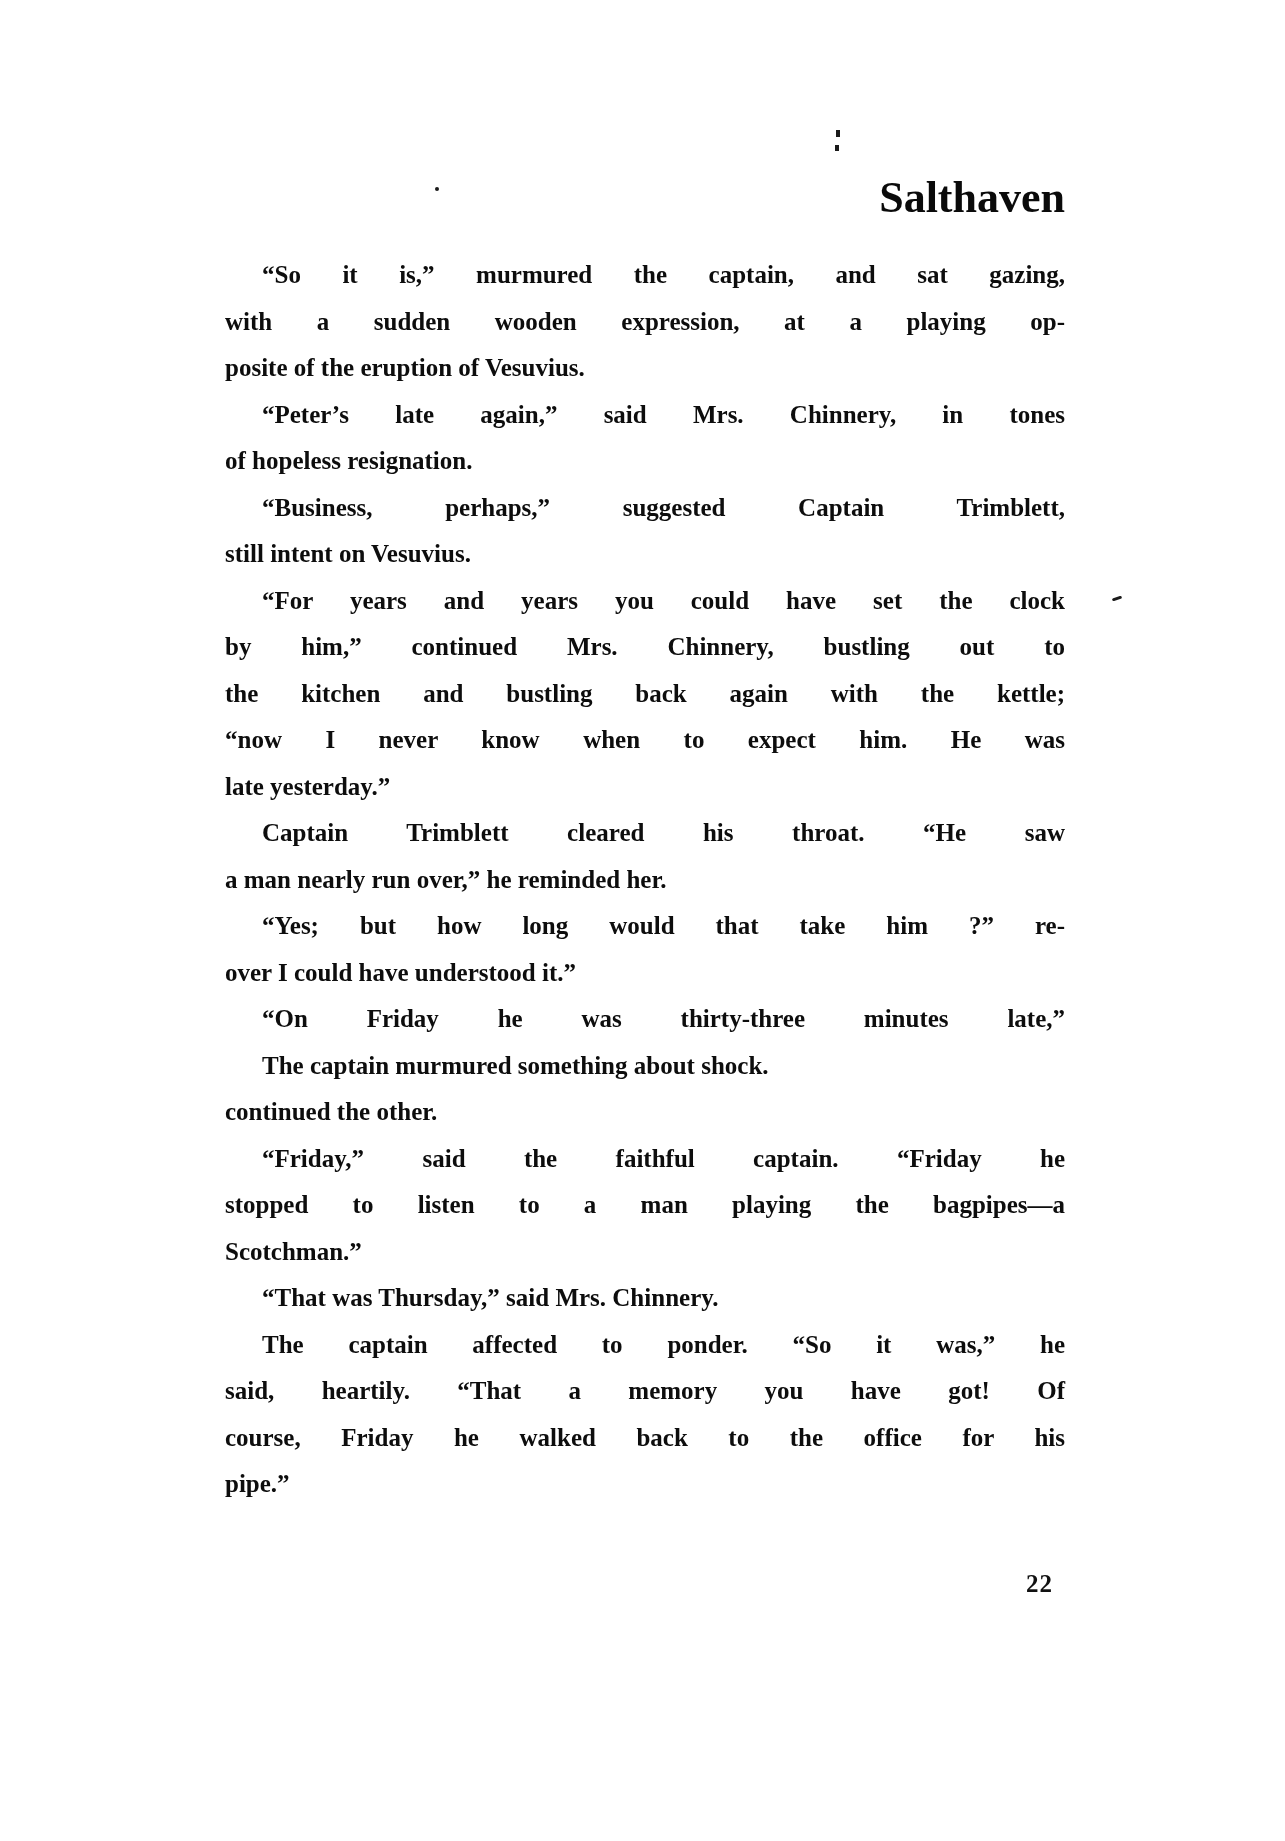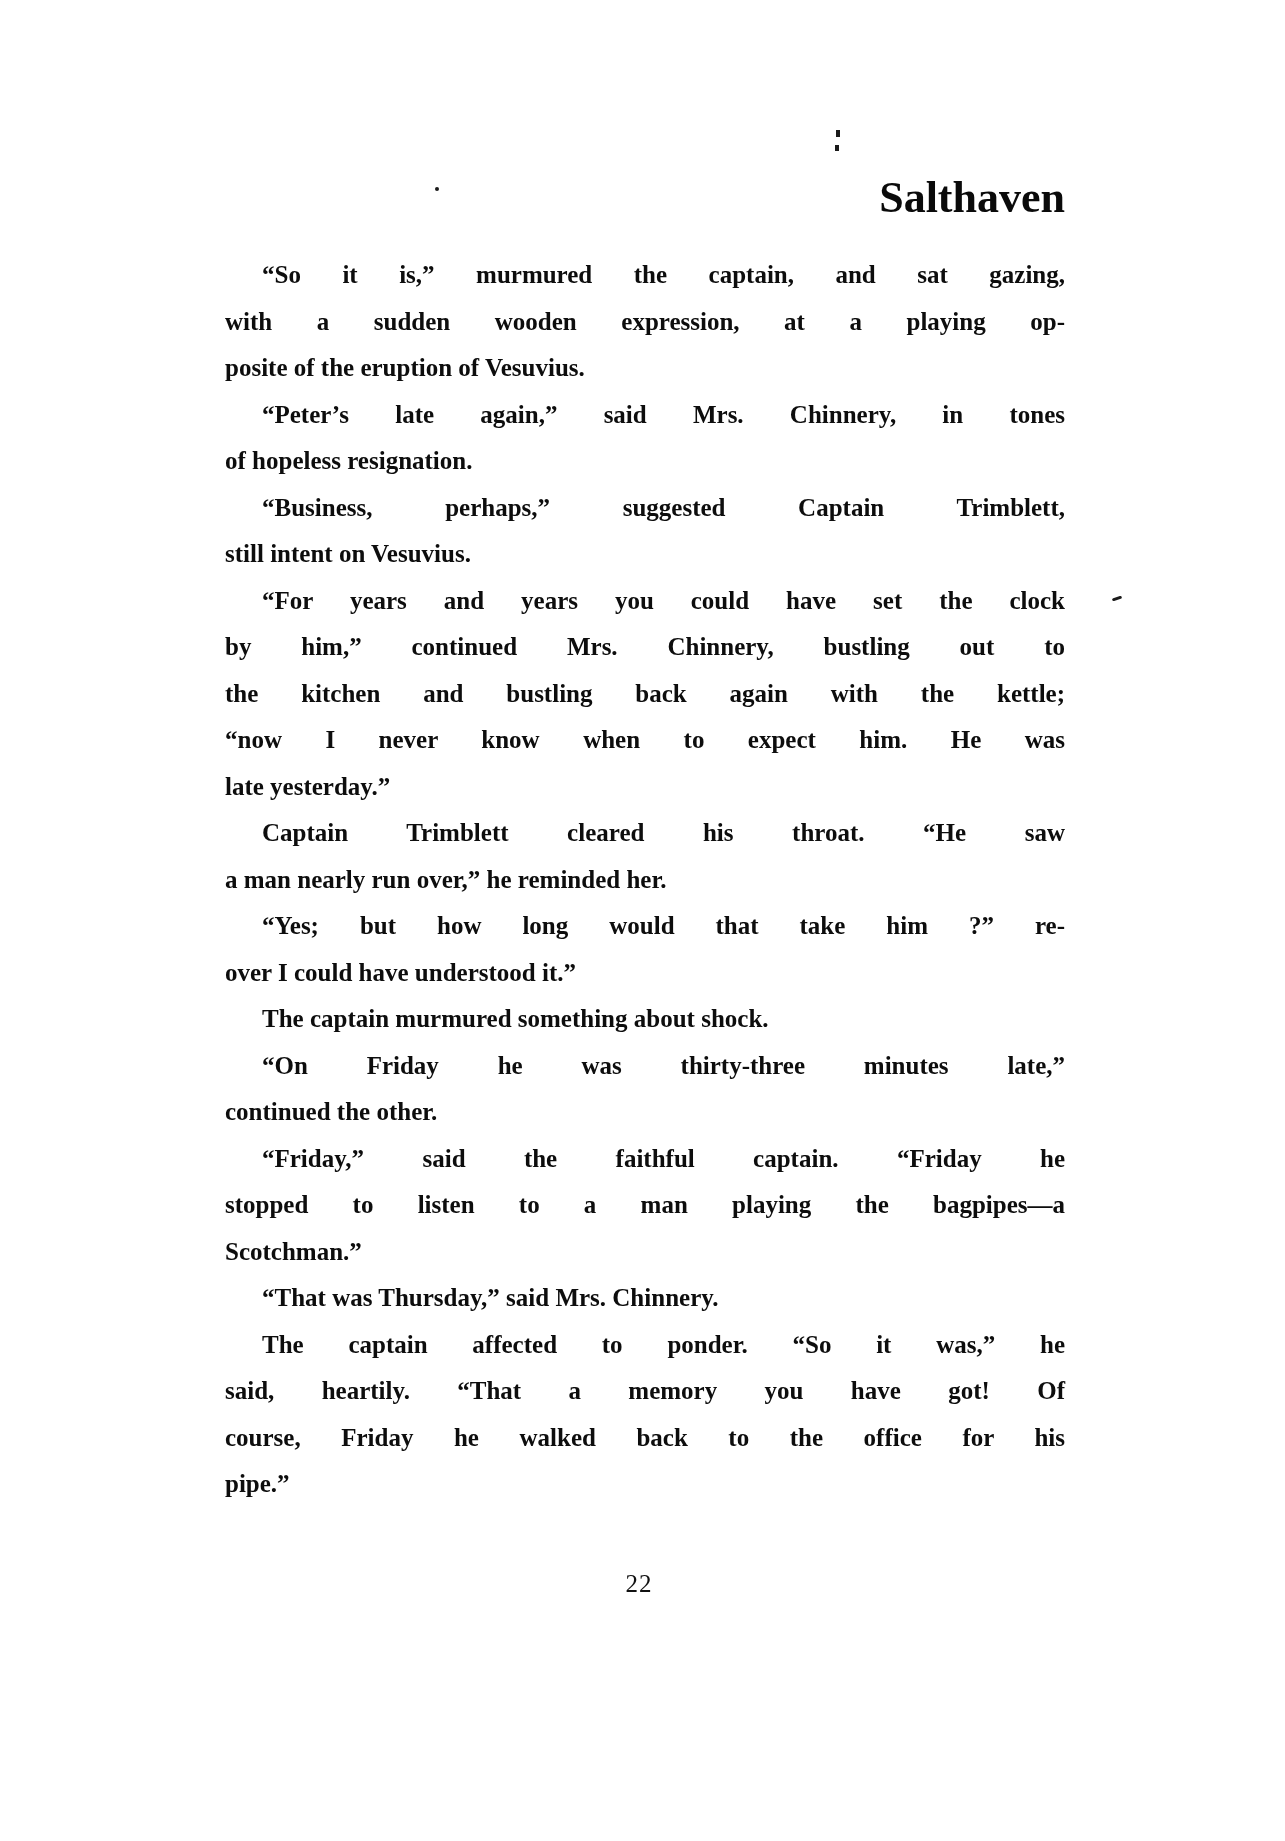--- a/index.html
+++ b/index.html
@@ -44,23 +44,23 @@
     text-align-last: left;
     -moz-text-align-last: left;
   }
   .line.indent { text-indent: 37px; }
   .line .italic { font-style: italic; }
   .page-number {
     position: absolute;
     top: 1570px;
     left: 225px;
     width: 828px; 
-    text-align: center;
+    text-align: right;
     font-size: 25px;
-    font-weight: 400;
+    font-weight: 700;
     letter-spacing: 1px;
     color: #111;
   }
   
   .artifact { position: absolute; background: #1a1a1a; }
   .artifact.dot-round { border-radius: 50%; }
   .colon-top   { left: 836px; top: 130px; width: 4px; height: 7px; }
   .colon-bottom{ left: 835px; top: 145px; width: 4px; height: 6px; }
   .title-dot   { left: 435px; top: 187px; width: 4px; height: 4px; }
   .clock-speck { left: 1112px; top: 597px; width: 10px; height: 3px;
@@ -86,22 +86,22 @@
     <div class="line last"><span>still intent on Vesuvius.</span></div>
     <div class="line indent"><span>“For years and years you could have set the clock</span></div>
     <div class="line"><span>by him,” continued Mrs. Chinnery, bustling out to</span></div>
     <div class="line"><span>the kitchen and bustling back again with the kettle;</span></div>
     <div class="line"><span>“now I never know when to expect him. He was</span></div>
     <div class="line last"><span>late yesterday.”</span></div>
     <div class="line indent"><span>Captain Trimblett cleared his throat. “He saw</span></div>
     <div class="line last"><span>a man nearly run over,” he reminded her.</span></div>
     <div class="line indent"><span>“Yes; but how long would that take him ?” re-</span></div>
     <div class="line last"><span>over I could have understood it.”</span></div>
+    <div class="line indent"><span>“On Friday he was thirty-three minutes late,”</span></div>
     <div class="line indent last"><span>The captain murmured something about shock.</span></div>
-    <div class="line indent"><span>“On Friday he was thirty-three minutes late,”</span></div>
     <div class="line last"><span>continued the other.</span></div>
     <div class="line indent"><span>“Friday,” said the faithful captain. “Friday he</span></div>
     <div class="line"><span>stopped to listen to a man playing the bagpipes—a</span></div>
     <div class="line last"><span>Scotchman.”</span></div>
     <div class="line indent last"><span>“That was Thursday,” said Mrs. Chinnery.</span></div>
     <div class="line indent"><span>The captain affected to ponder. “So it was,” he</span></div>
     <div class="line"><span>said, heartily. “That a memory you have got! Of</span></div>
     <div class="line"><span>course, Friday he walked back to the office for his</span></div>
     <div class="line last"><span>pipe.”</span></div>
   </div>

